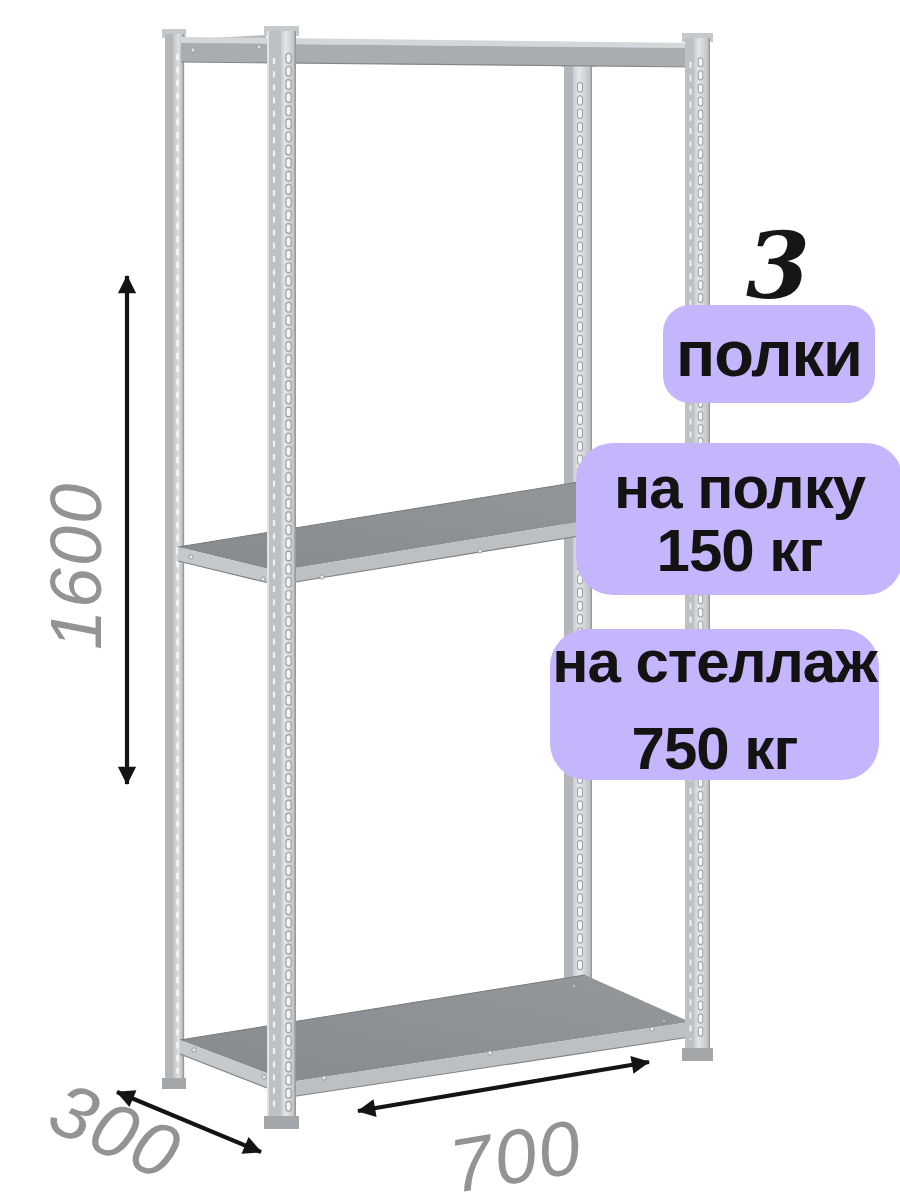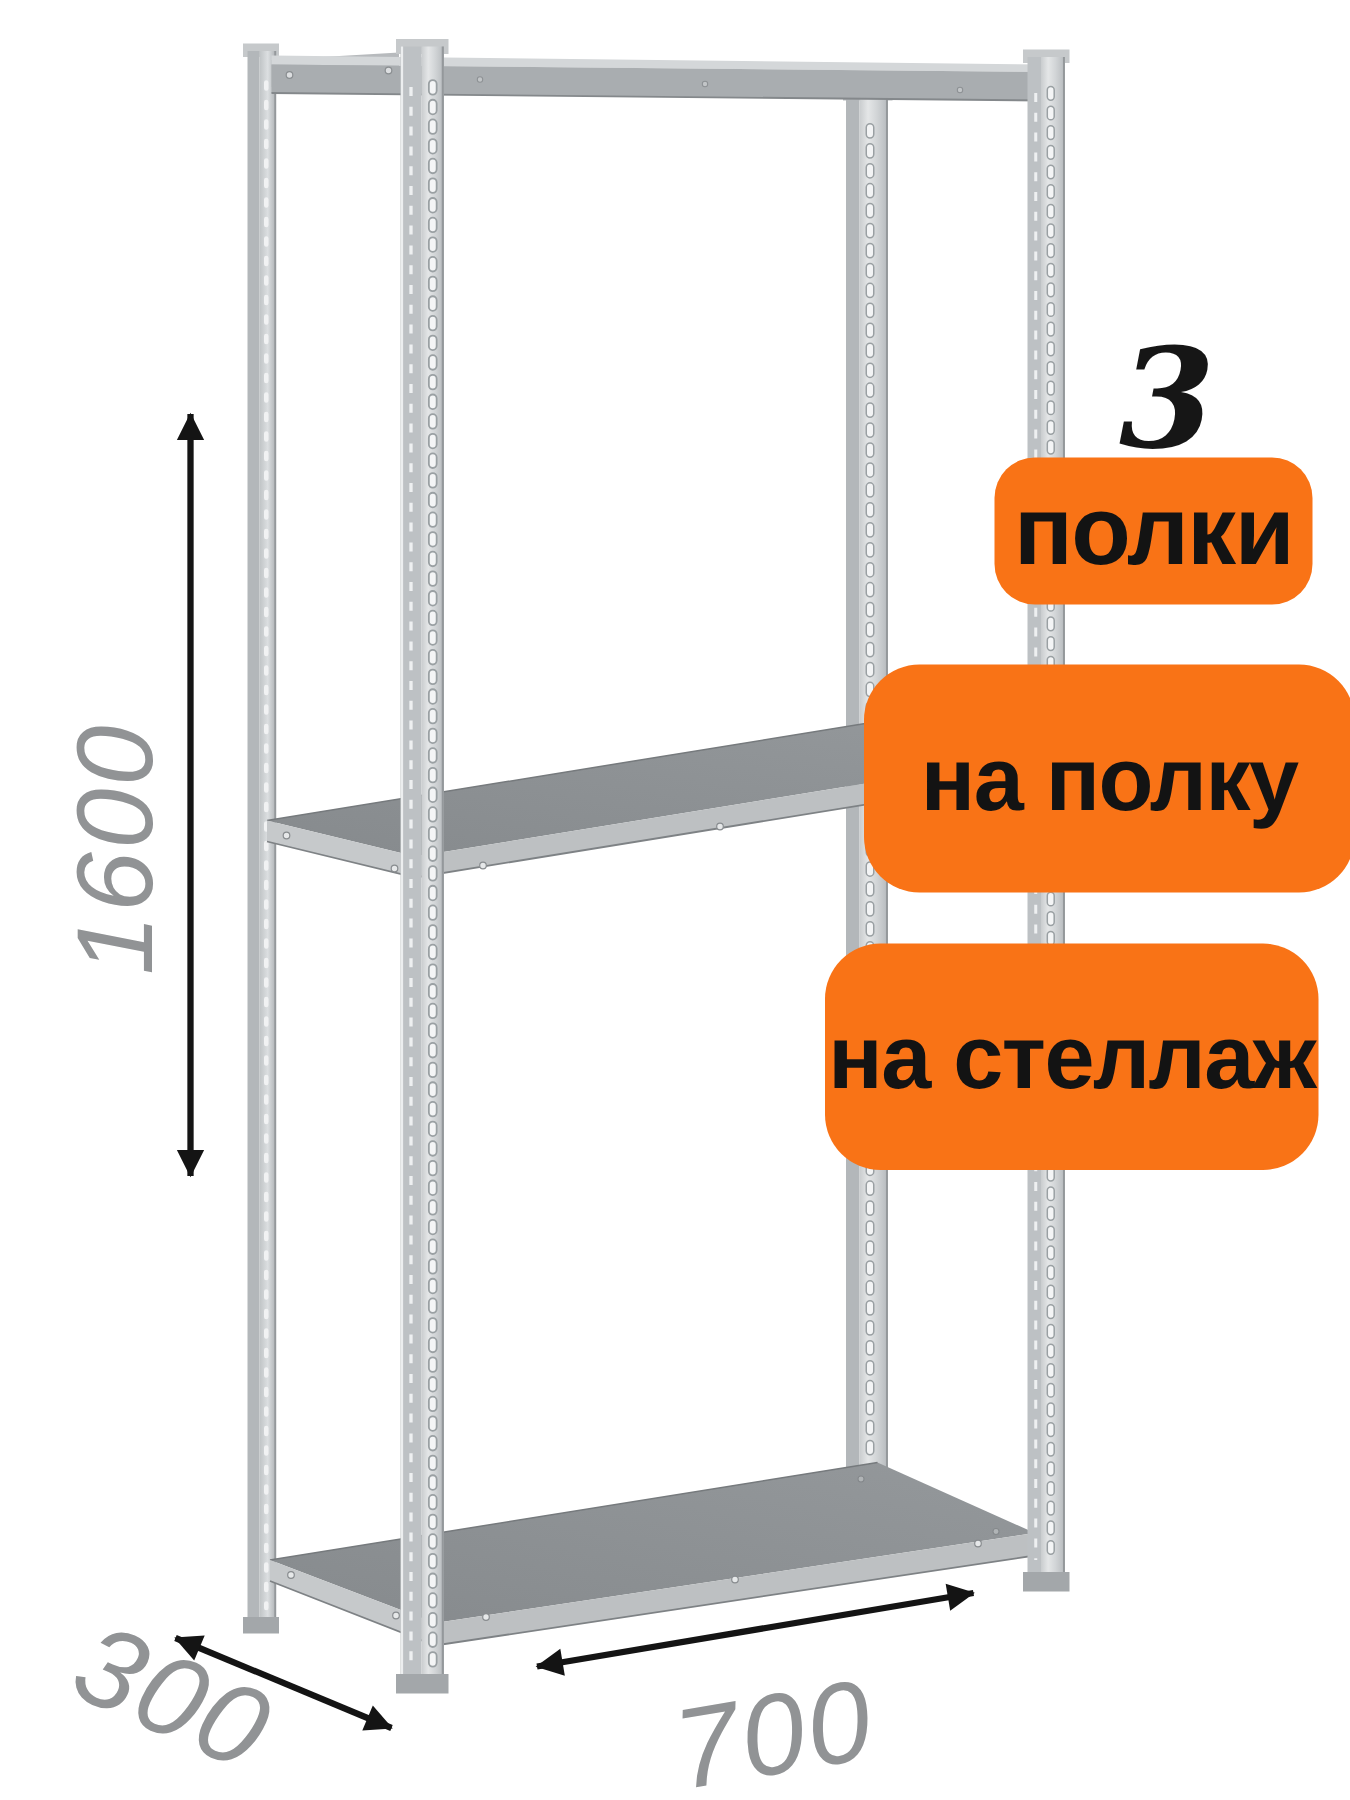--- a/index.html
+++ b/index.html
@@ -6,21 +6,21 @@
   .stage{position:relative;width:900px;height:1200px;background:#ffffff;overflow:hidden;
          font-family:"Liberation Sans",sans-serif;}
   .rack-svg{position:absolute;left:0;top:0;width:900px;height:1200px;display:block;}
 
   .shelf-count-number{
     position:absolute;left:730px;top:218px;width:96px;height:96px;
     font-family:"DejaVu Serif",serif;font-style:italic;font-weight:900;
     font-size:92px;line-height:96px;text-align:center;color:#161616;
   }
   .badge{
-    position:absolute;background:#f97316;color:#131313;
+    position:absolute;background:#c4b5fd;color:#131313;
     display:flex;flex-direction:column;align-items:center;justify-content:center;
     font-weight:700;text-align:center;
   }
   .badge-shelves{
     left:663px;top:305px;width:212px;height:98px;border-radius:27px;
     font-size:65px;line-height:98px;letter-spacing:-1px;
   }
   .badge-two-line{font-size:60px;line-height:63px;letter-spacing:-1px;}
   .badge-per-shelf{left:552px;top:443px;width:327px;height:152px;border-radius:37px;margin-left:24px;}
   .badge-total{left:550px;top:629px;width:329px;height:151px;border-radius:37px;gap:24px;}
@@ -149,19 +149,21 @@
   </svg>
 
   <div class="shelf-count-number">3</div>
 
   <div class="badge badge-shelves">
     <span>полки</span>
   </div>
 
   <div class="badge badge-two-line badge-per-shelf">
     <span>на полку</span>
+    <span>150 кг</span>
   </div>
 
   <div class="badge badge-two-line badge-total">
     <span>на стеллаж</span>
+    <span>750 кг</span>
   </div>
 
 </div>
 
 </body></html>

